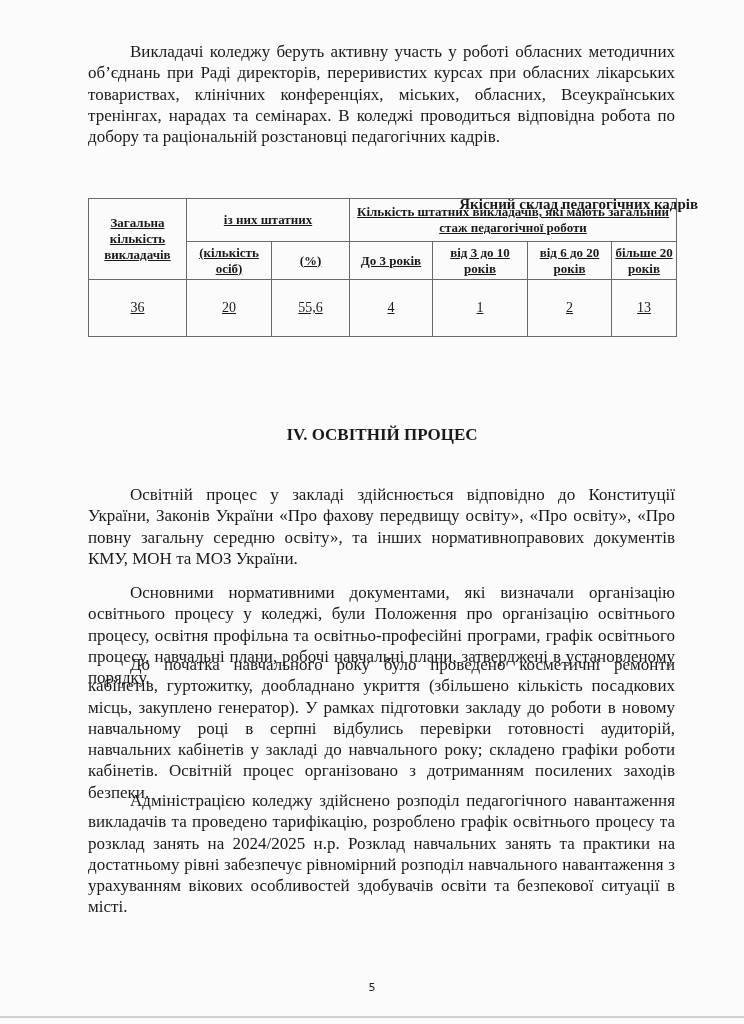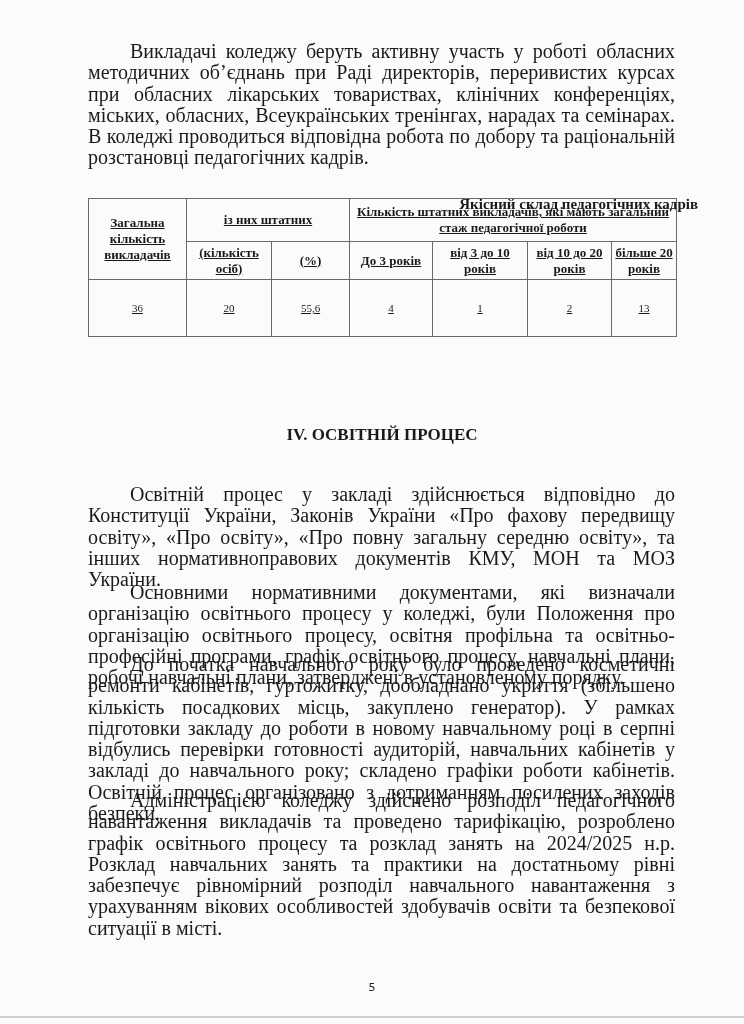--- a/index.html
+++ b/index.html
@@ -4,40 +4,40 @@
 <style>
   html, body { margin: 0; padding: 0; }
   body {
     width: 744px; height: 1024px; overflow: hidden;
     background: #fbfbfb; position: relative;
     font-family: "Liberation Serif", "DejaVu Serif", serif;
     color: #1a1a1a;
   }
   .para {
     position: absolute; left: 88px; width: 587px;
-    font-size: 20px; line-height: 21.3px;
+    font-size: 17px; line-height: 21.3px;
     text-align: justify; text-indent: 42px; margin: 0;
   }
   #p1 { top: 41px; }
   #table-title {
     position: absolute; left: 92px; width: 588px; top: 178px;
     text-align: right; font-weight: bold; font-size: 15px; margin: 18px;
   }
   table.staff {
     position: absolute; left: 88px; top: 198px; width: 588px;
     border-collapse: collapse; table-layout: fixed;
     font-size: 13px;
     text-decoration: underline;
   }
   table.staff td, table.staff th {
     border: 1px solid #6a6a6a; text-align: center; vertical-align: middle;
     padding: 0 3px;
   }
   table.staff th { font-weight: bold; line-height: 16px; }
-  table.staff td { font-size: 11px; font-weight: normal; }
+  table.staff td { font-size: 14px; font-weight: normal; }
   #h-group2 { height: 42px; }
   #h-sub { height: 38px; }
   #r-data td { height: 56px; }
   #section-title {
     position: absolute; left: 88px; width: 588px; top: 425px;
     text-align: center; font-weight: bold; font-size: 17px; margin: 0;
   }
   #p2 { top: 484px; }
   #p3 { top: 546px; margin-top: 36px; }
   #p4 { top: 654px; }
@@ -69,21 +69,21 @@
   </colgroup>
   <tbody>
       <tr id="h-group">
     <th rowspan="3">Загальна кількість викладачів</th>
     <th rowspan="2" colspan="2">із них штатних</th>
     <th colspan="4" id="h-group2">Кількість штатних викладачів, які мають загальний стаж педагогічної роботи</th>
   </tr>
   <tr>
     <th rowspan="2">До 3 років</th>
     <th rowspan="2">від 3 до  10 років</th>
-    <th rowspan="2">від 10 до 20 років</th>
+    <th rowspan="2">від 6 до 20 років</th>
     <th rowspan="2">більше 20 років</th>
   </tr>
   <tr id="h-sub">
     <th>(кількість осіб)</th>
     <th>(%)</th>
   </tr>
   <tr id="r-data">
     <td>36</td>
     <td>20</td>
     <td>55,6</td>

